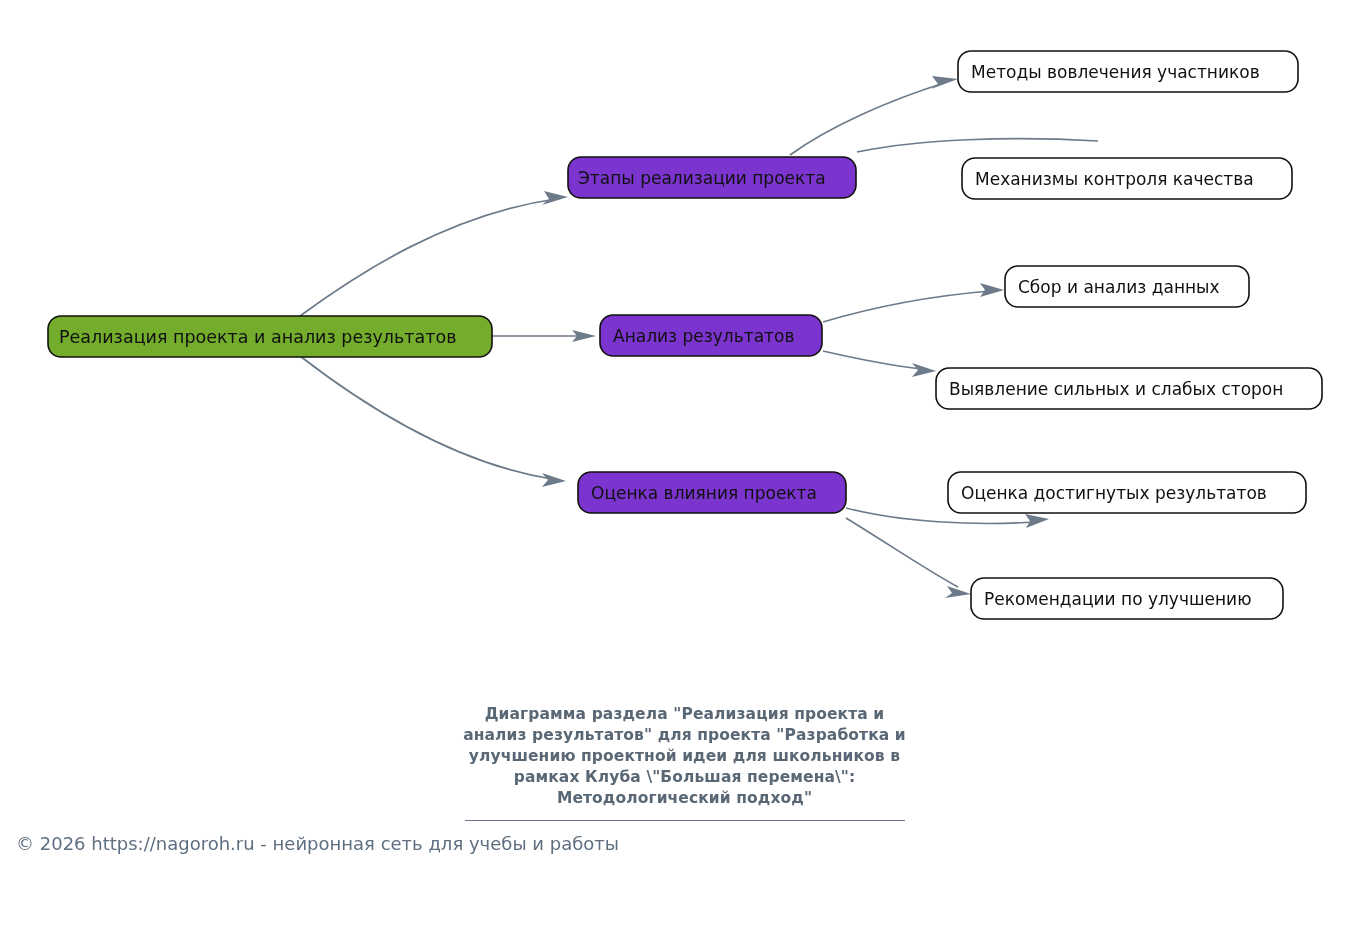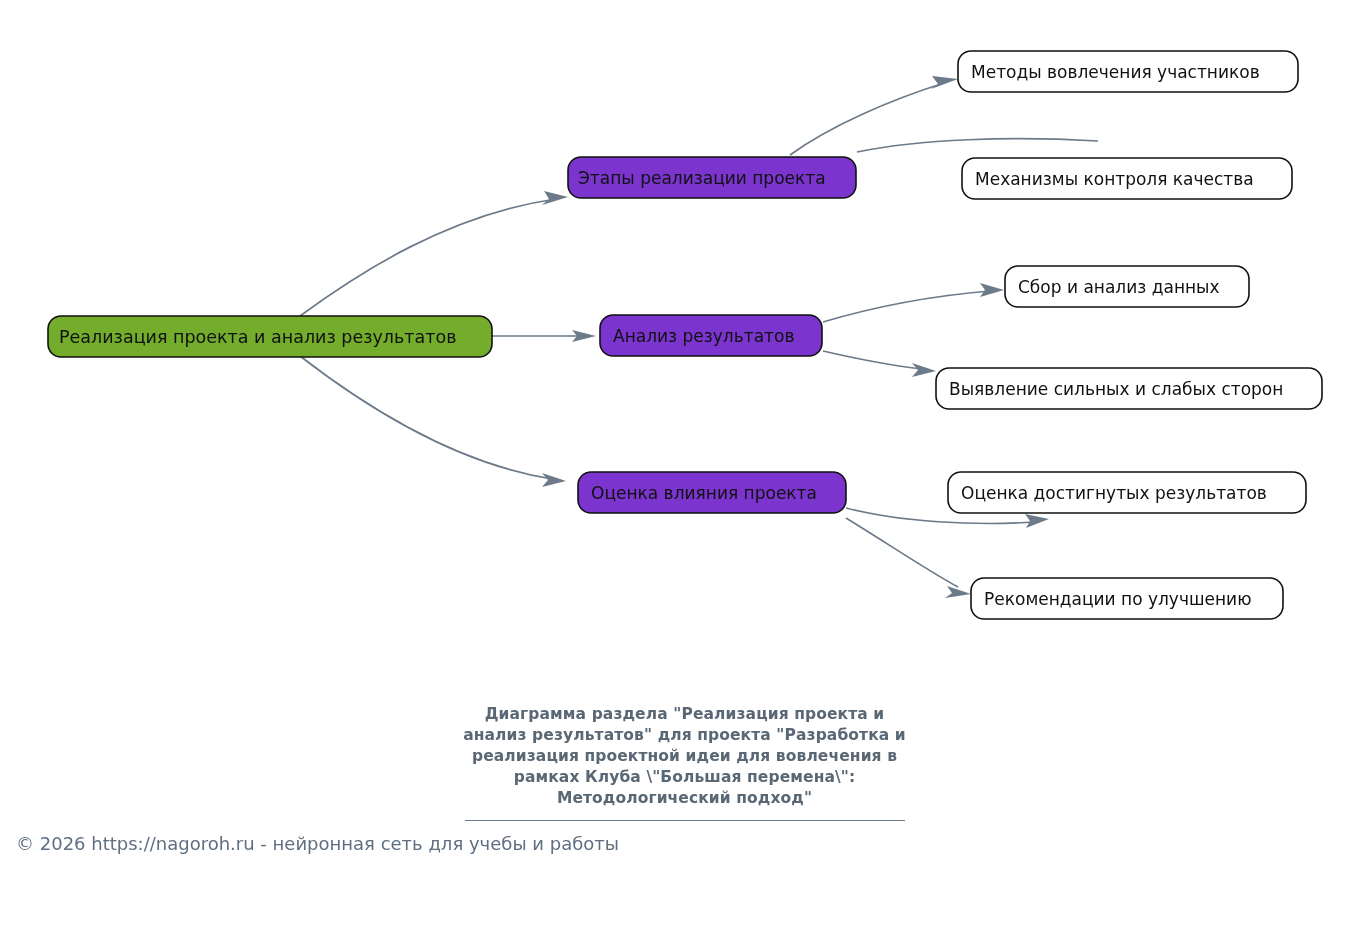--- a/index.html
+++ b/index.html
@@ -188,21 +188,21 @@
   <g>
     <rect class="node-box node-box-leaf" x="971" y="578" width="312" height="41" rx="13" ry="13"></rect>
     <text class="node-label" x="984" y="599.5">Рекомендации по улучшению</text>
   </g>
 
 </svg>
 
 <div class="caption-block">
   <div class="caption-line">Диаграмма раздела "Реализация проекта и</div>
   <div class="caption-line">анализ результатов" для проекта "Разработка и</div>
-  <div class="caption-line">реализация проектной идеи для вовлечения в</div>
+  <div class="caption-line">улучшению проектной идеи для школьников в</div>
   <div class="caption-line">рамках Клуба \"Большая перемена\":</div>
   <div class="caption-line">Методологический подход"</div>
   <div class="caption-rule"></div>
 </div>
 
 <div class="footer-block">
   <div class="footer-text">© 2026 https://nagoroh.ru - нейронная сеть для учебы и работы</div>
 </div>
 
 </body></html>

